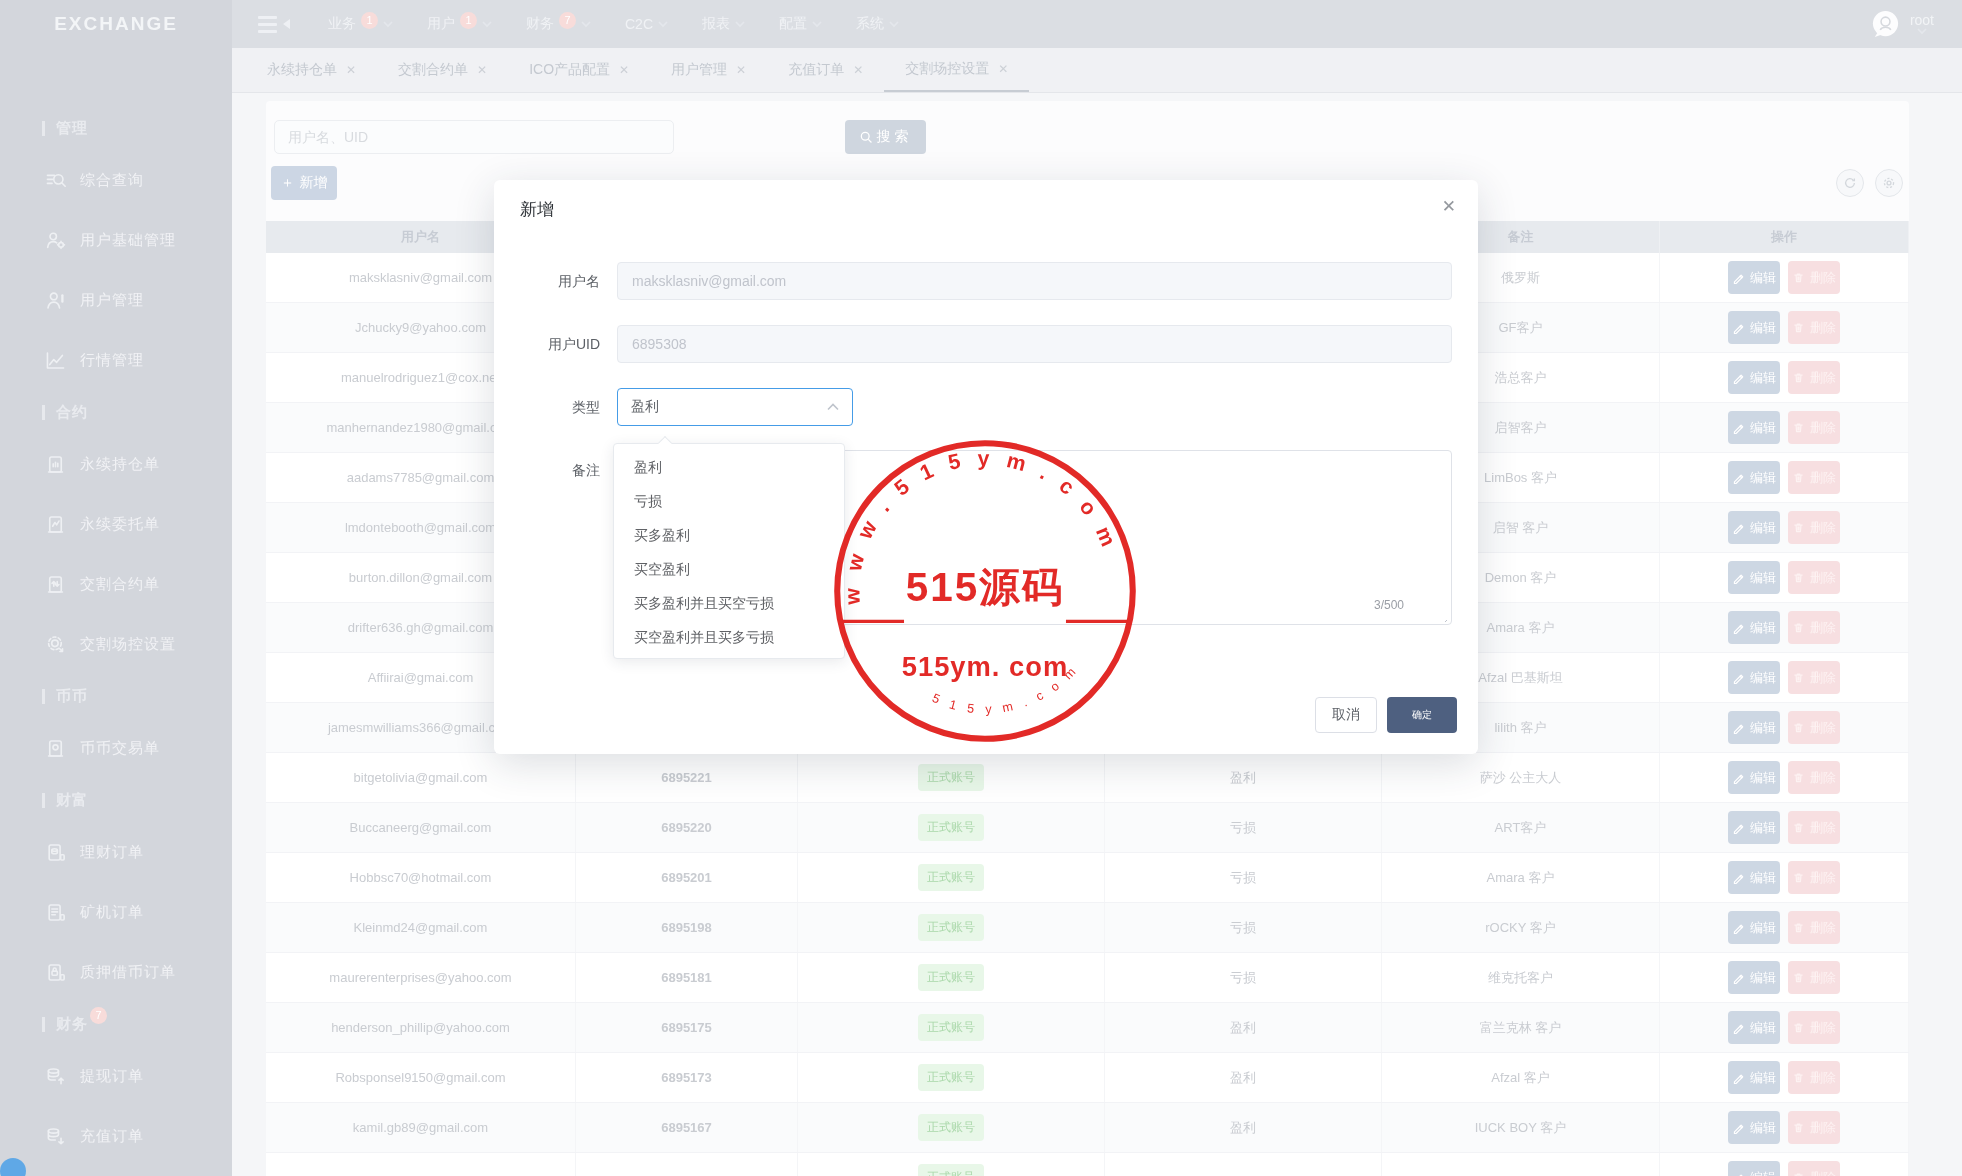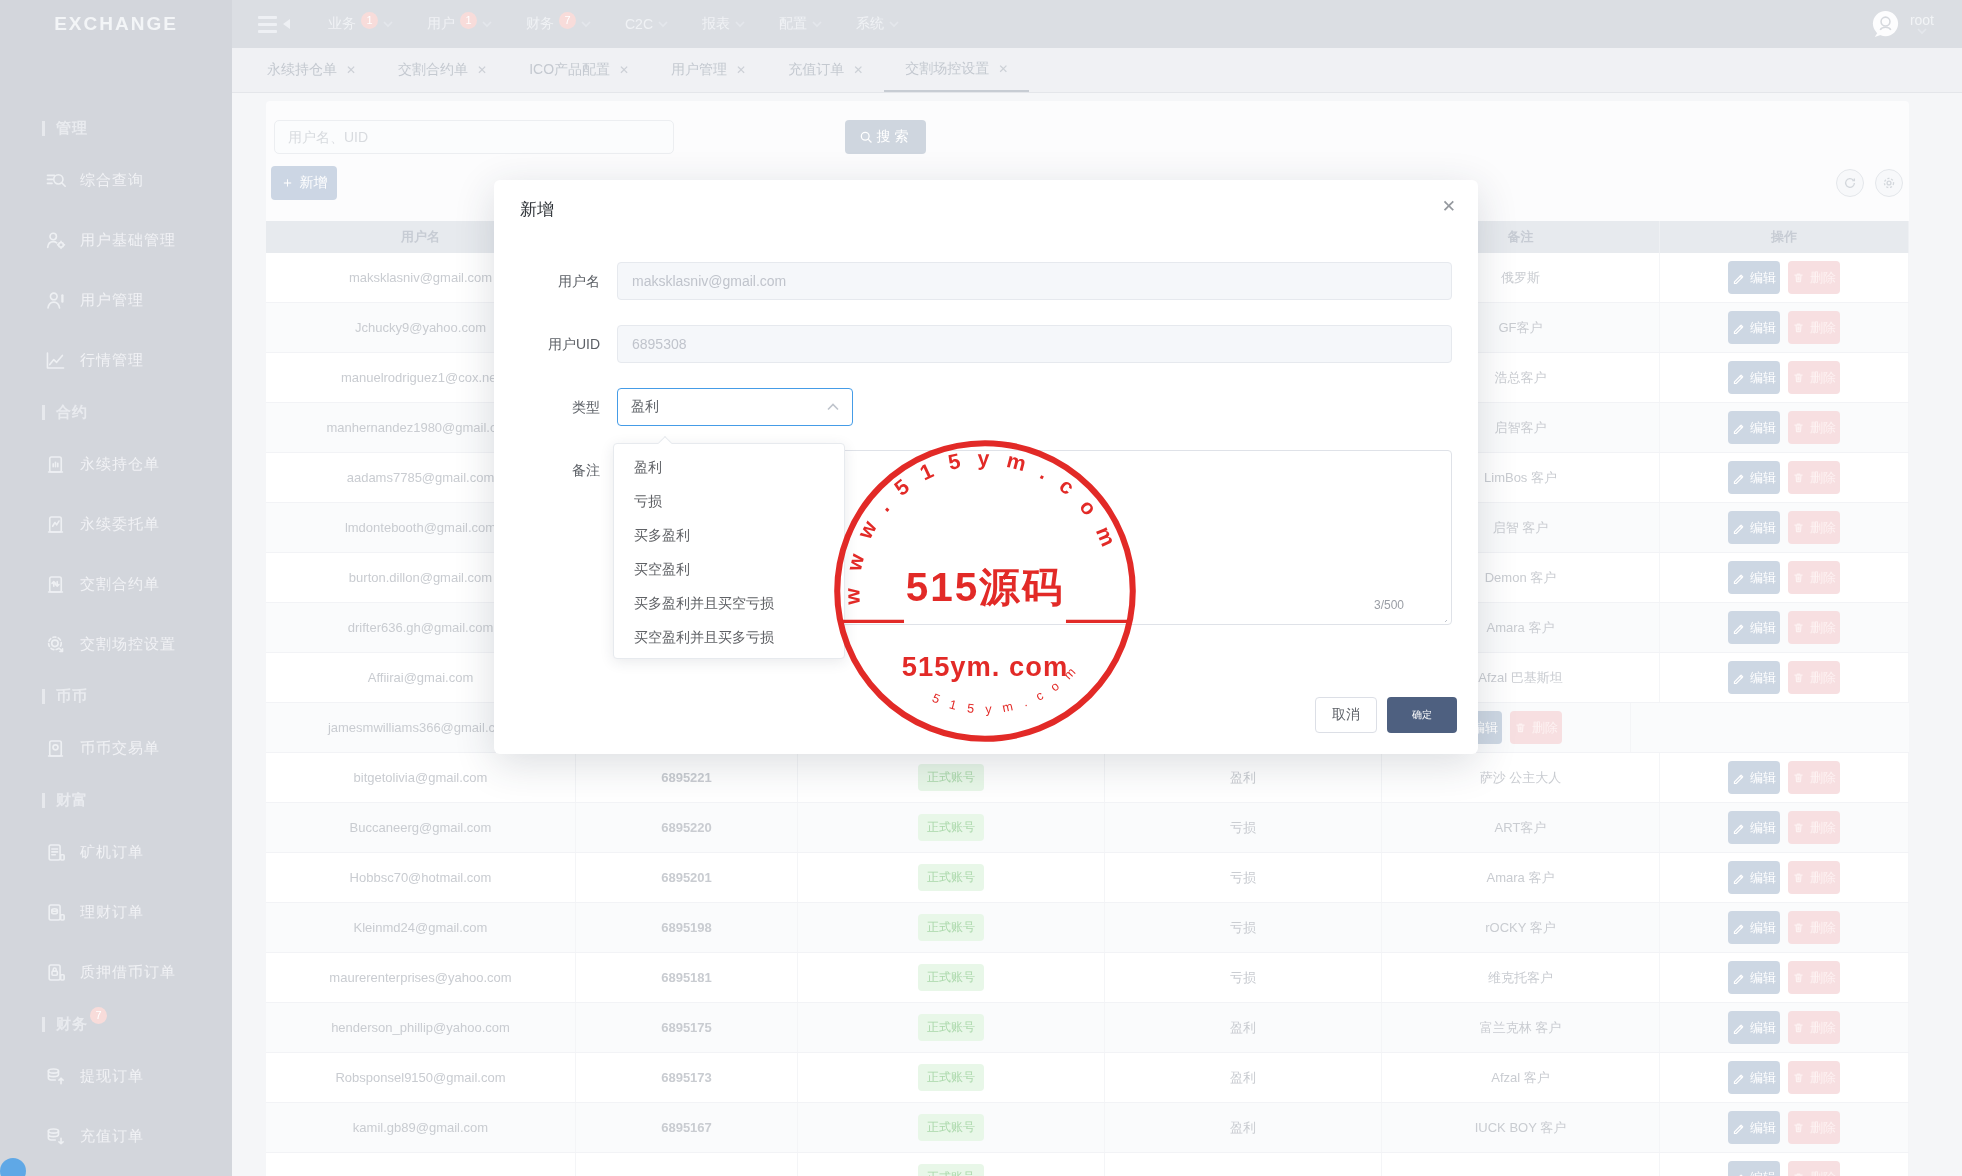--- a/index.html
+++ b/index.html
@@ -252,33 +252,33 @@
       </svg>
       <span class="side-label">币币交易单</span>
     </div>
     <div class="group-title">
       <span class="group-bar"></span>
       <span class="group-label">财富</span>
     </div>
     <div class="side-item">
       <svg viewBox="0 0 20 20">
         <rect x="4.5" y="3.5" width="9.5" height="13" rx="1.5"></rect>
-        <path d="M6.8 7h5M6.8 9.5h5M6.8 12h3"></path>
-        <rect x="14.5" y="12" width="3" height="4.5" rx=".8"></rect>
-      </svg>
-      <span class="side-label">矿机订单</span>
-    </div>
-    <div class="side-item">
-      <svg viewBox="0 0 20 20">
-        <rect x="4.5" y="3.5" width="9.5" height="13" rx="1.5"></rect>
         <ellipse cx="9.2" cy="7.8" rx="2.4" ry="1.1"></ellipse>
         <path d="M6.8 7.8v2.2c0 .6 1.1 1.1 2.4 1.1s2.4-.5 2.4-1.1V7.8"></path>
         <rect x="14.5" y="12" width="3" height="4.5" rx=".8"></rect>
       </svg>
       <span class="side-label">理财订单</span>
+    </div>
+    <div class="side-item">
+      <svg viewBox="0 0 20 20">
+        <rect x="4.5" y="3.5" width="9.5" height="13" rx="1.5"></rect>
+        <path d="M6.8 7h5M6.8 9.5h5M6.8 12h3"></path>
+        <rect x="14.5" y="12" width="3" height="4.5" rx=".8"></rect>
+      </svg>
+      <span class="side-label">矿机订单</span>
     </div>
     <div class="side-item">
       <svg viewBox="0 0 20 20">
         <rect x="4.5" y="3.5" width="9.5" height="13" rx="1.5"></rect>
         <rect x="7" y="8.8" width="4.6" height="3.6" rx=".8"></rect>
         <path d="M8 8.8V7.4a1.3 1.3 0 0 1 2.6 0v1.4"></path>
         <rect x="14.5" y="12" width="3" height="4.5" rx=".8"></rect>
       </svg>
       <span class="side-label">质押借币订单</span>
     </div>
@@ -563,20 +563,21 @@
                   </svg>
                   <span>删除</span>
                 </button>
               </div>
             </div>
             <div class="trow">
               <div class="td col-0">jamesmwilliams366@gmail.com</div>
               <div class="td col-1"></div>
               <div class="td col-2"></div>
               <div class="td col-3"></div>
+              <div class="td col-4">lilith 客户</div>
               <div class="td col-5">
                 <button class="row-btn edit-btn">
                   <svg viewBox="0 0 16 16">
                     <path d="M3 13.4L11.2 5.2l2 2L5 15.4H3z"></path>
                     <path d="M10 6.4l2 2"></path>
                   </svg>
                   <span>编辑</span>
                 </button>
                 <button class="row-btn del-btn">
                   <svg viewBox="0 0 16 16">

